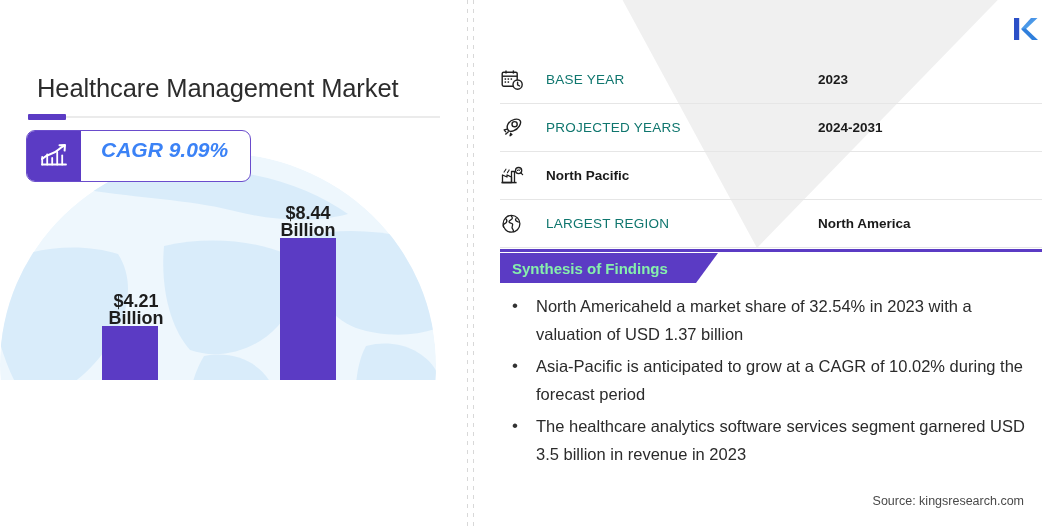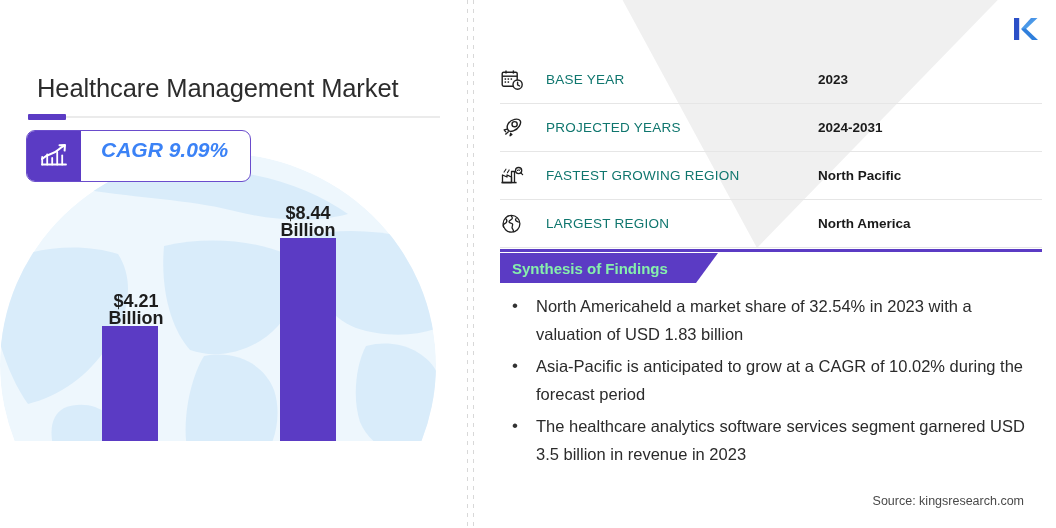--- a/index.html
+++ b/index.html
@@ -16,21 +16,21 @@
     position: relative;
     width: 1056px;
     height: 528px;
     background: #ffffff;
   }
 
   
   .left-panel {
     position: absolute;
     left: 0; top: 0;
-    width: 468px; height: 441px;
+    width: 468px; height: 380px;
     overflow: hidden;
   }
 
   .globe-watermark {
     position: absolute;
     left: -32px; top: 150px;
     width: 500px; height: 330px;
     opacity: 1;
     pointer-events: none;
   }
@@ -387,21 +387,20 @@
               <path d="M11.5 18.5 L11.5 7.5 L14.5 7.5 L14.5 18.5"></path>
               <line x1="1.4" y1="18.6" x2="16.6" y2="18.6" stroke-width="1.5"></line>
               <path d="M4 8.6 C4 6.6 6 6.6 6 4.8" stroke-width="1.1"></path>
               <path d="M7.4 9.2 C7.4 7.4 9.2 7.4 9.2 5.6" stroke-width="1.1"></path>
               <circle cx="18.6" cy="6.6" r="3.1"></circle>
               <line x1="20.9" y1="8.9" x2="22.6" y2="10.6" stroke-linecap="round"></line>
               <path d="M17.2 7 L18.2 5.6 L19.2 6.8 L20.2 5.2" stroke-width="1"></path>
             </g>
           </svg>
         </div>
-        <div class="fact-label">FASTEST GROWING REGION</div>
         <div class="fact-value">North Pacific</div>
       </div>
 
       <div class="fact-row">
         <div class="fact-icon">
           <svg width="24" height="24" viewBox="0 0 24 24" xmlns="http://www.w3.org/2000/svg">
             <g fill="none" stroke="#1f1f1f" stroke-width="1.3">
               <circle cx="11.5" cy="11.8" r="8.4"></circle>
               <path d="M5.4 6.3 C6.8 7.4 7.2 9 6.4 10.3 C5.6 11.6 4.2 11.6 3.4 12.6 C2.9 13.3 3.1 14.5 3.9 15.6"></path>
               <path d="M11 4 C12.4 4.8 12.6 6.2 11.8 7.2 C11 8.2 9.6 8.2 9.2 9.2 C8.8 10.3 9.8 11 11 11.2 C12.6 11.4 13 12.6 12.4 13.8 C11.9 14.9 11.9 16.3 12.8 17.2 C13.6 18 13.6 19.2 13 20"></path>
@@ -415,21 +414,21 @@
     </div>
 
     <div class="synth-rule"></div>
     <div class="synth-banner">
       <span>Synthesis of Findings</span>
     </div>
 
     <div class="findings">
       <div class="finding-item">
         <div class="finding-bullet">•</div>
-        <div class="finding-text">North Americaheld a market share of 32.54% in 2023 with a valuation of USD 1.83 billion</div>
+        <div class="finding-text">North Americaheld a market share of 32.54% in 2023 with a valuation of USD 1.37 billion</div>
       </div>
       <div class="finding-item">
         <div class="finding-bullet">•</div>
         <div class="finding-text">Asia-Pacific is anticipated to grow at a CAGR of 10.02% during the forecast period</div>
       </div>
       <div class="finding-item">
         <div class="finding-bullet">•</div>
         <div class="finding-text">The healthcare analytics software services segment garnered USD 3.5 billion in revenue in 2023</div>
       </div>
     </div>

